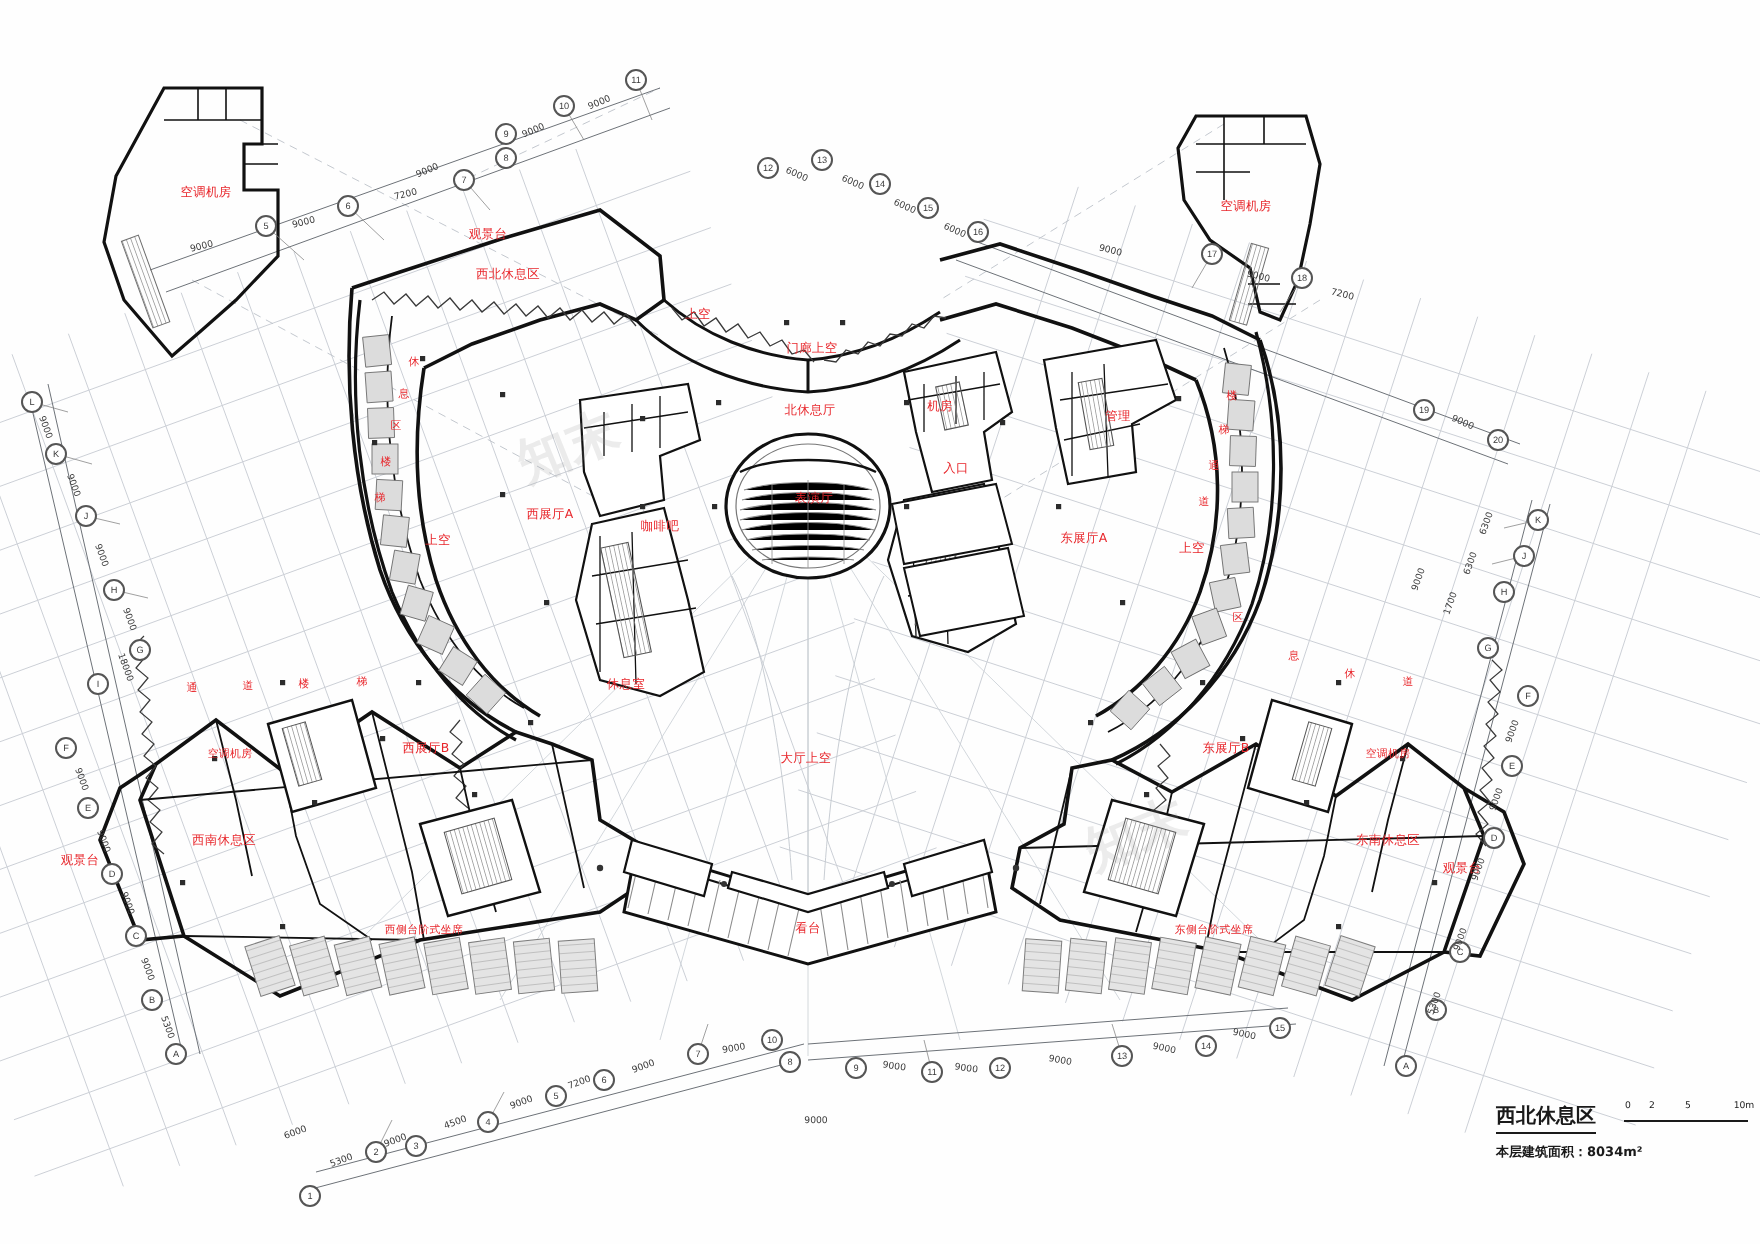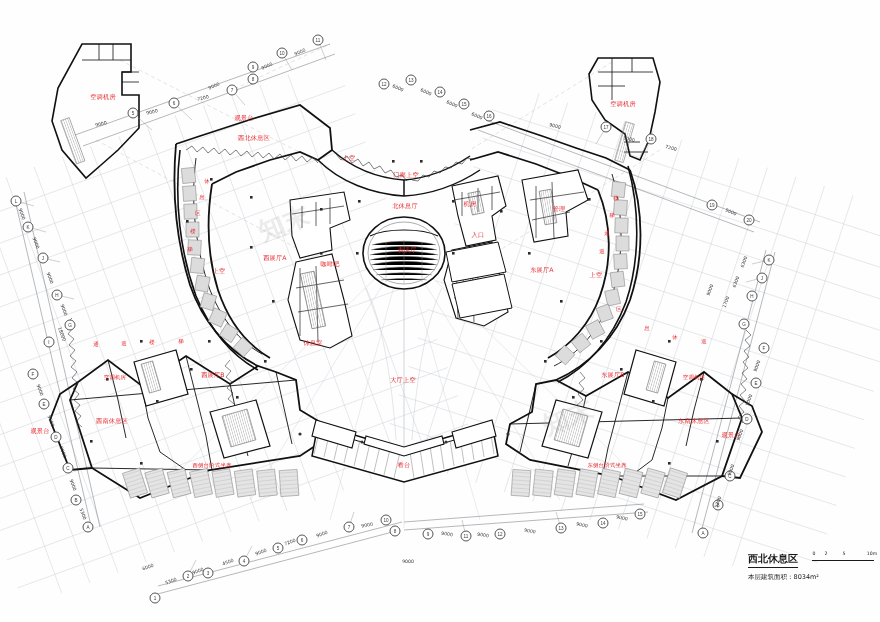--- a/index.html
+++ b/index.html
@@ -15,21 +15,21 @@
        font-family:"DejaVu Sans",sans-serif;transform-origin:50% 50%;}
   .bub{position:absolute;color:#3a3a3a;font-size:4.6px;
        width:9px;height:9px;border:0.5px solid #555;border-radius:50%;
        display:flex;align-items:center;justify-content:center;
        background:#fff;transform:translate(-50%,-50%);}
   #title{position:absolute;left:748px;top:548px;}
   #title .tmain{font-size:10px;font-weight:bold;color:#1a1a1a;
        font-family:"DejaVu Sans",sans-serif;border-bottom:1.6px solid #1a1a1a;
        padding-bottom:1px;display:inline-block;}
   #title .tsub{font-size:6.5px;color:#1a1a1a;margin-top:5px;
-       font-family:"DejaVu Sans",sans-serif;}
+       font-family:"DejaVu Sans",sans-serif;font-weight:bold;}
   #scalebar{position:absolute;left:812px;top:551px;width:64px;height:14px;}
   #scalebar .snum{position:absolute;top:0;font-size:4.6px;color:#1a1a1a;
        transform:translateX(-50%);font-family:"DejaVu Sans",sans-serif;}
   #scalebar .sline{position:absolute;top:9px;left:0;width:62px;height:1.4px;background:#1a1a1a;}
   .wm{position:absolute;color:rgba(150,150,150,.18);font-size:26px;
       font-family:"DejaVu Sans",sans-serif;transform:rotate(-22deg);
       pointer-events:none;font-weight:bold;}
 </style>
 </head>
 <body>

